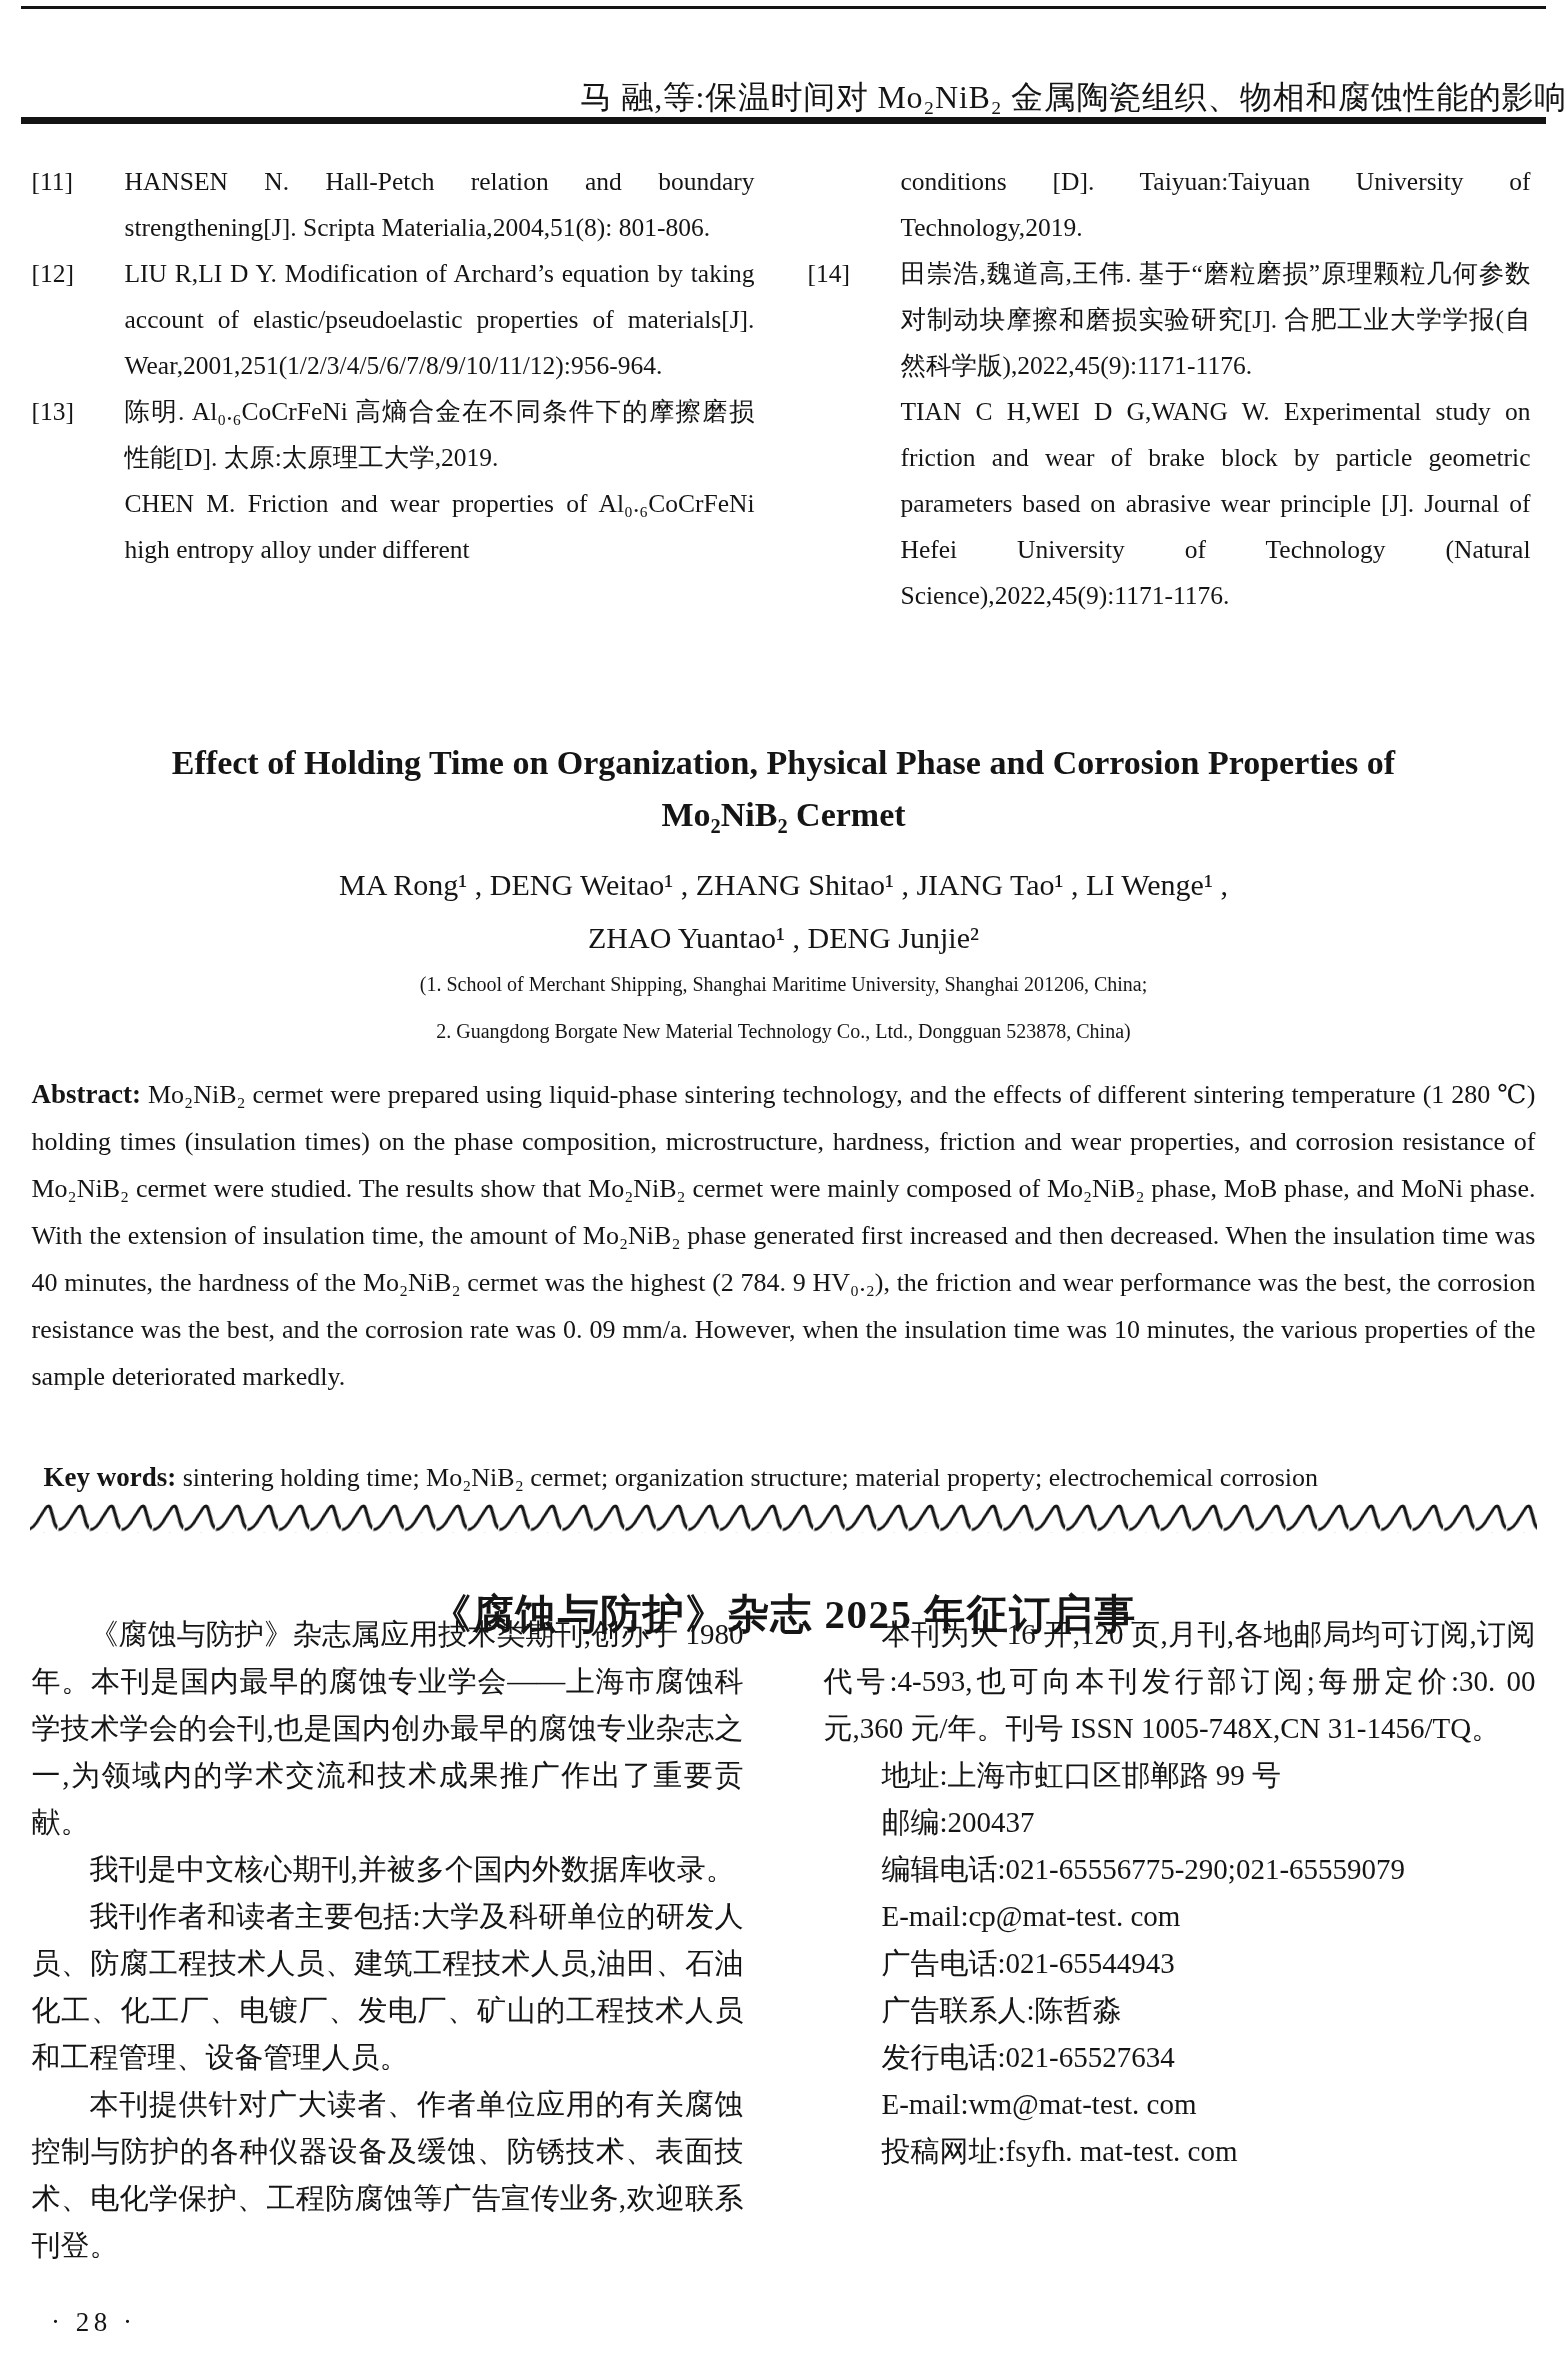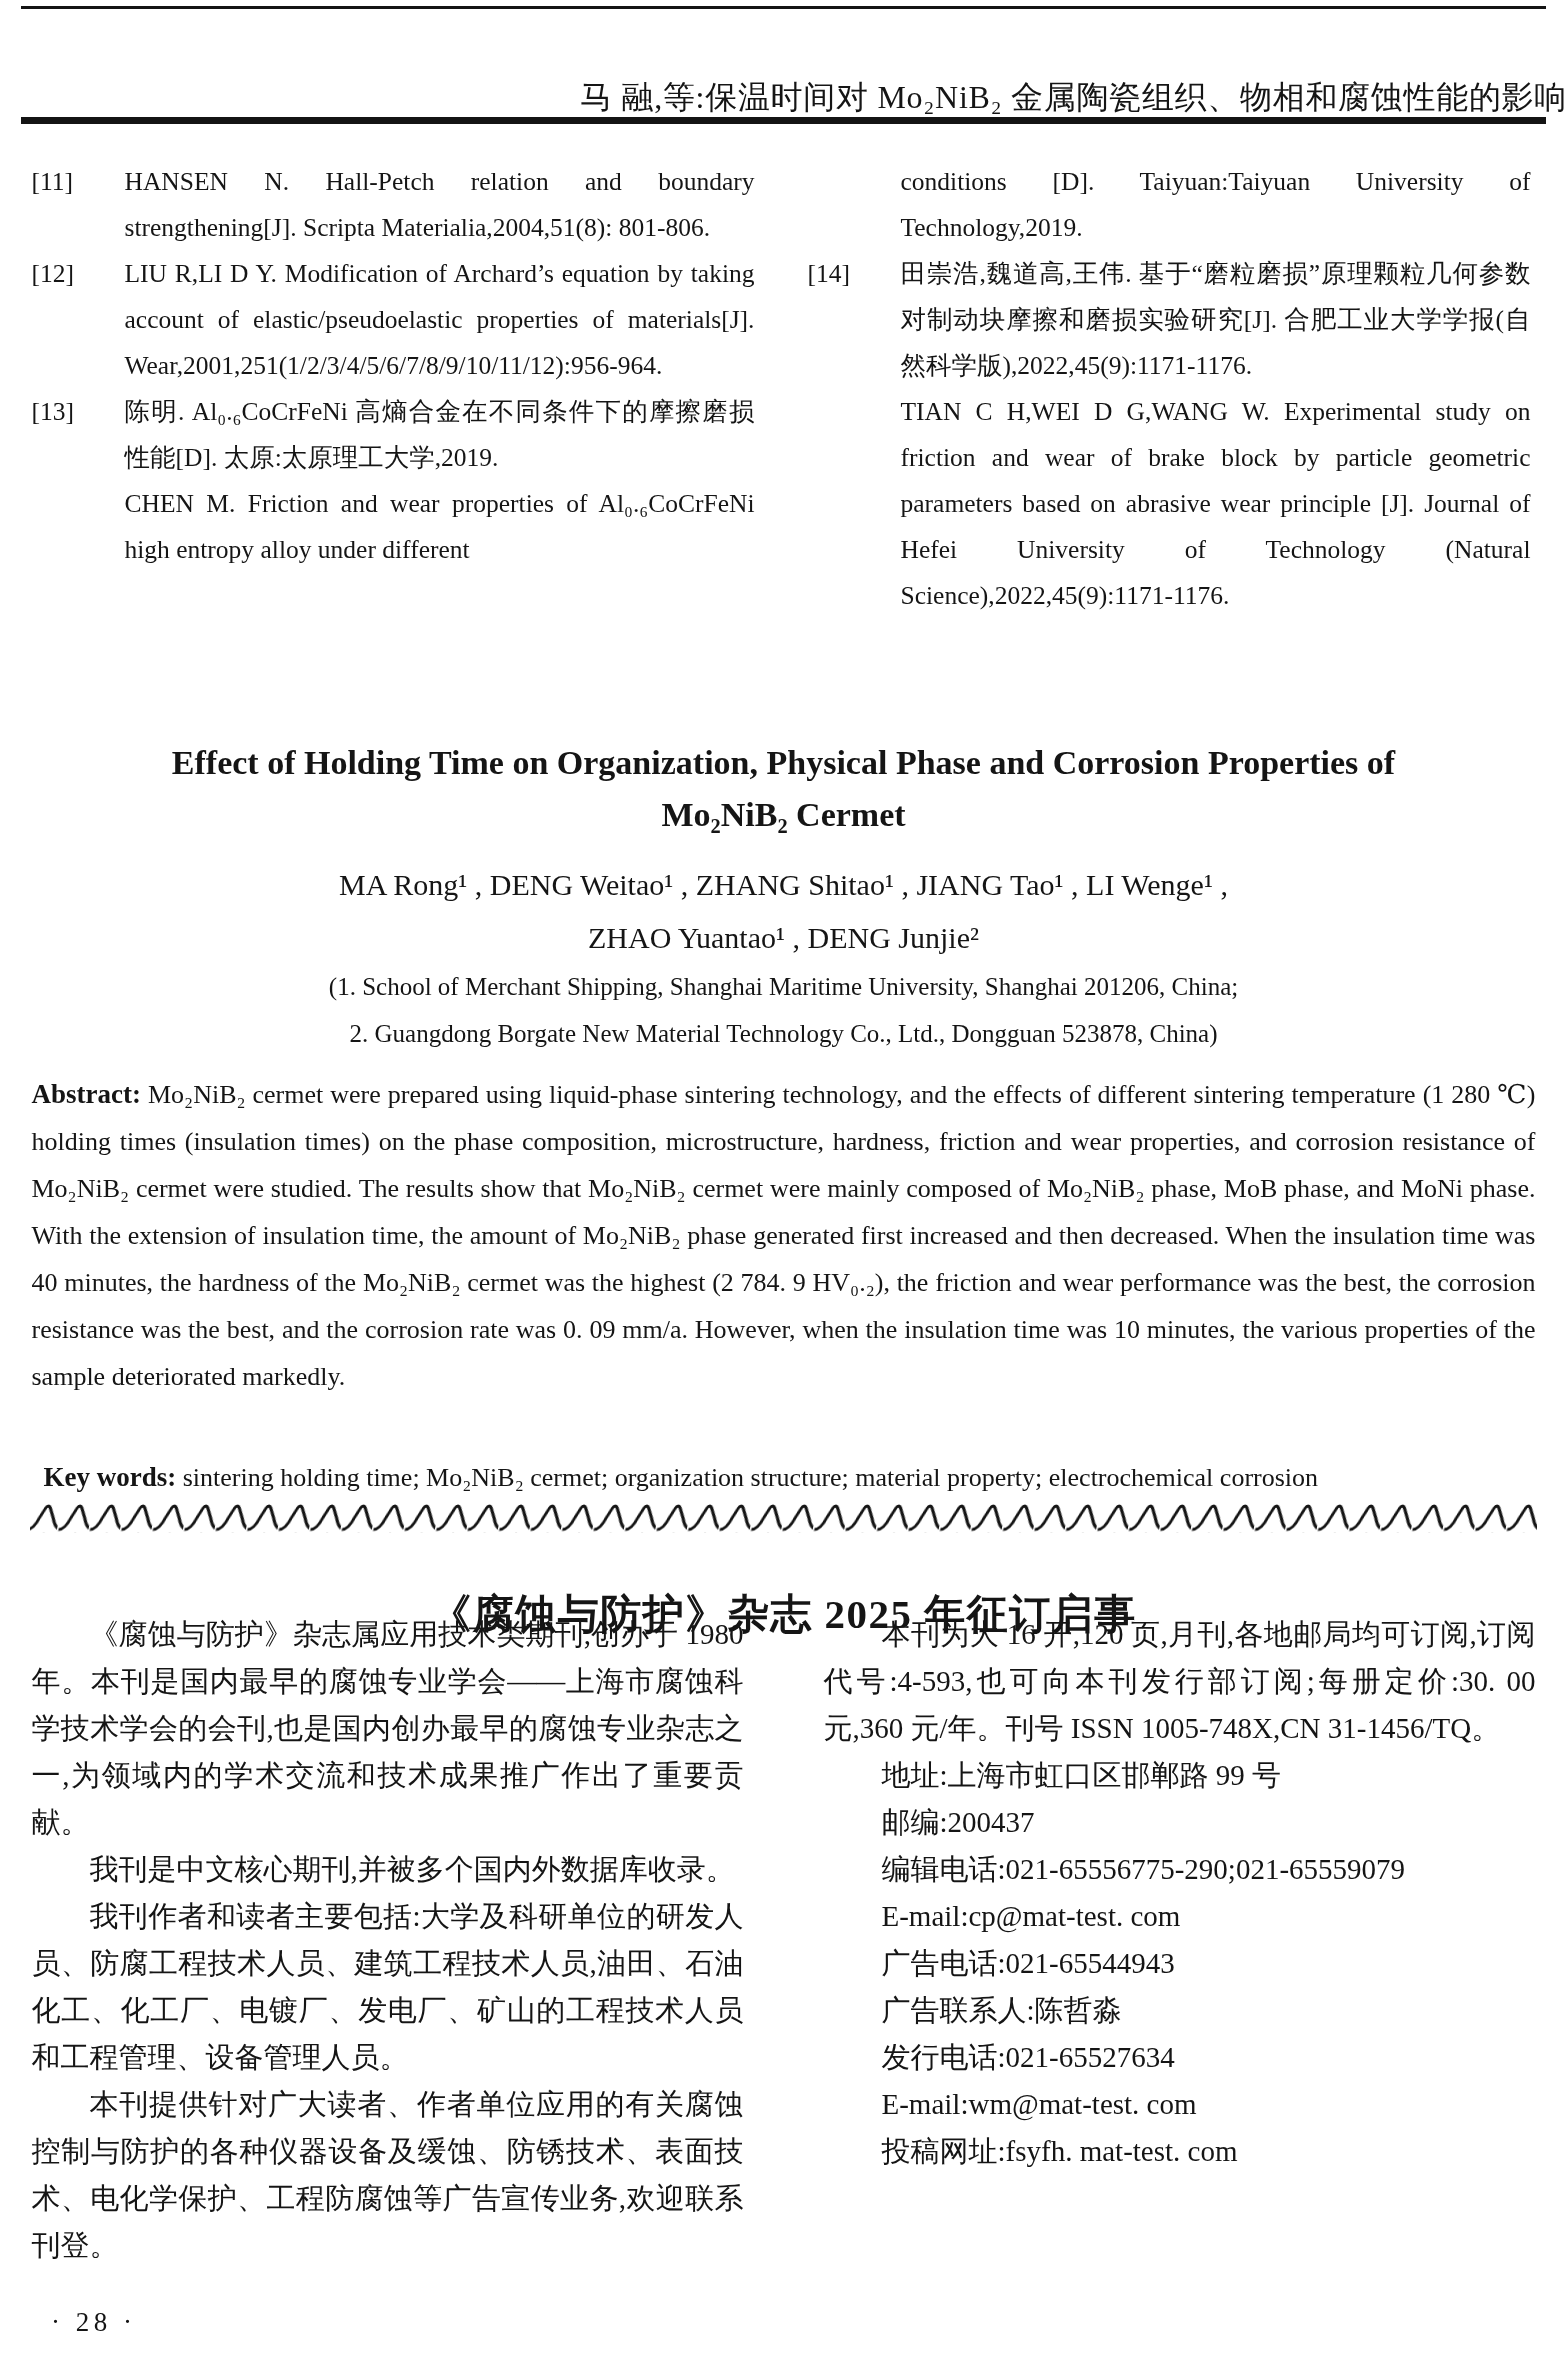--- a/index.html
+++ b/index.html
@@ -16,21 +16,21 @@
   .ref-col{width:723px;font-size:25.5px;line-height:46px;text-align:justify}
   .ref{position:relative;padding-left:93px}
   .ref-label{position:absolute;left:0;top:0}
 
   .title-line{position:absolute;left:0;width:100%;text-align:center;font-weight:bold;font-size:34px}
   #title1{top:744px}
   #title2{top:796px}
   .authors-line{position:absolute;left:0;width:100%;text-align:center;font-size:30px}
   #authors1{top:868px}
   #authors2{top:921px}
-  .affil-line{position:absolute;left:0;width:100%;text-align:center;font-size:25px}
+  .affil-line{position:absolute;left:0;width:100%;text-align:center;font-size:20px}
   #affil1{top:973px}
   #affil2{top:1020px}
 
   .abstract{position:absolute;top:1071px;left:31.5px;width:1504px;font-size:26px;line-height:47px;text-align:justify;margin:0}
   .abstract b,.keywords b{font-size:27px}
   .keywords{position:absolute;top:1450px;left:31.5px;width:1504px;font-size:26px;margin:12px}
 
   .squiggle{position:absolute;top:1504px;left:30px;width:1507px;height:28.5px}
 
   .ann-title{

